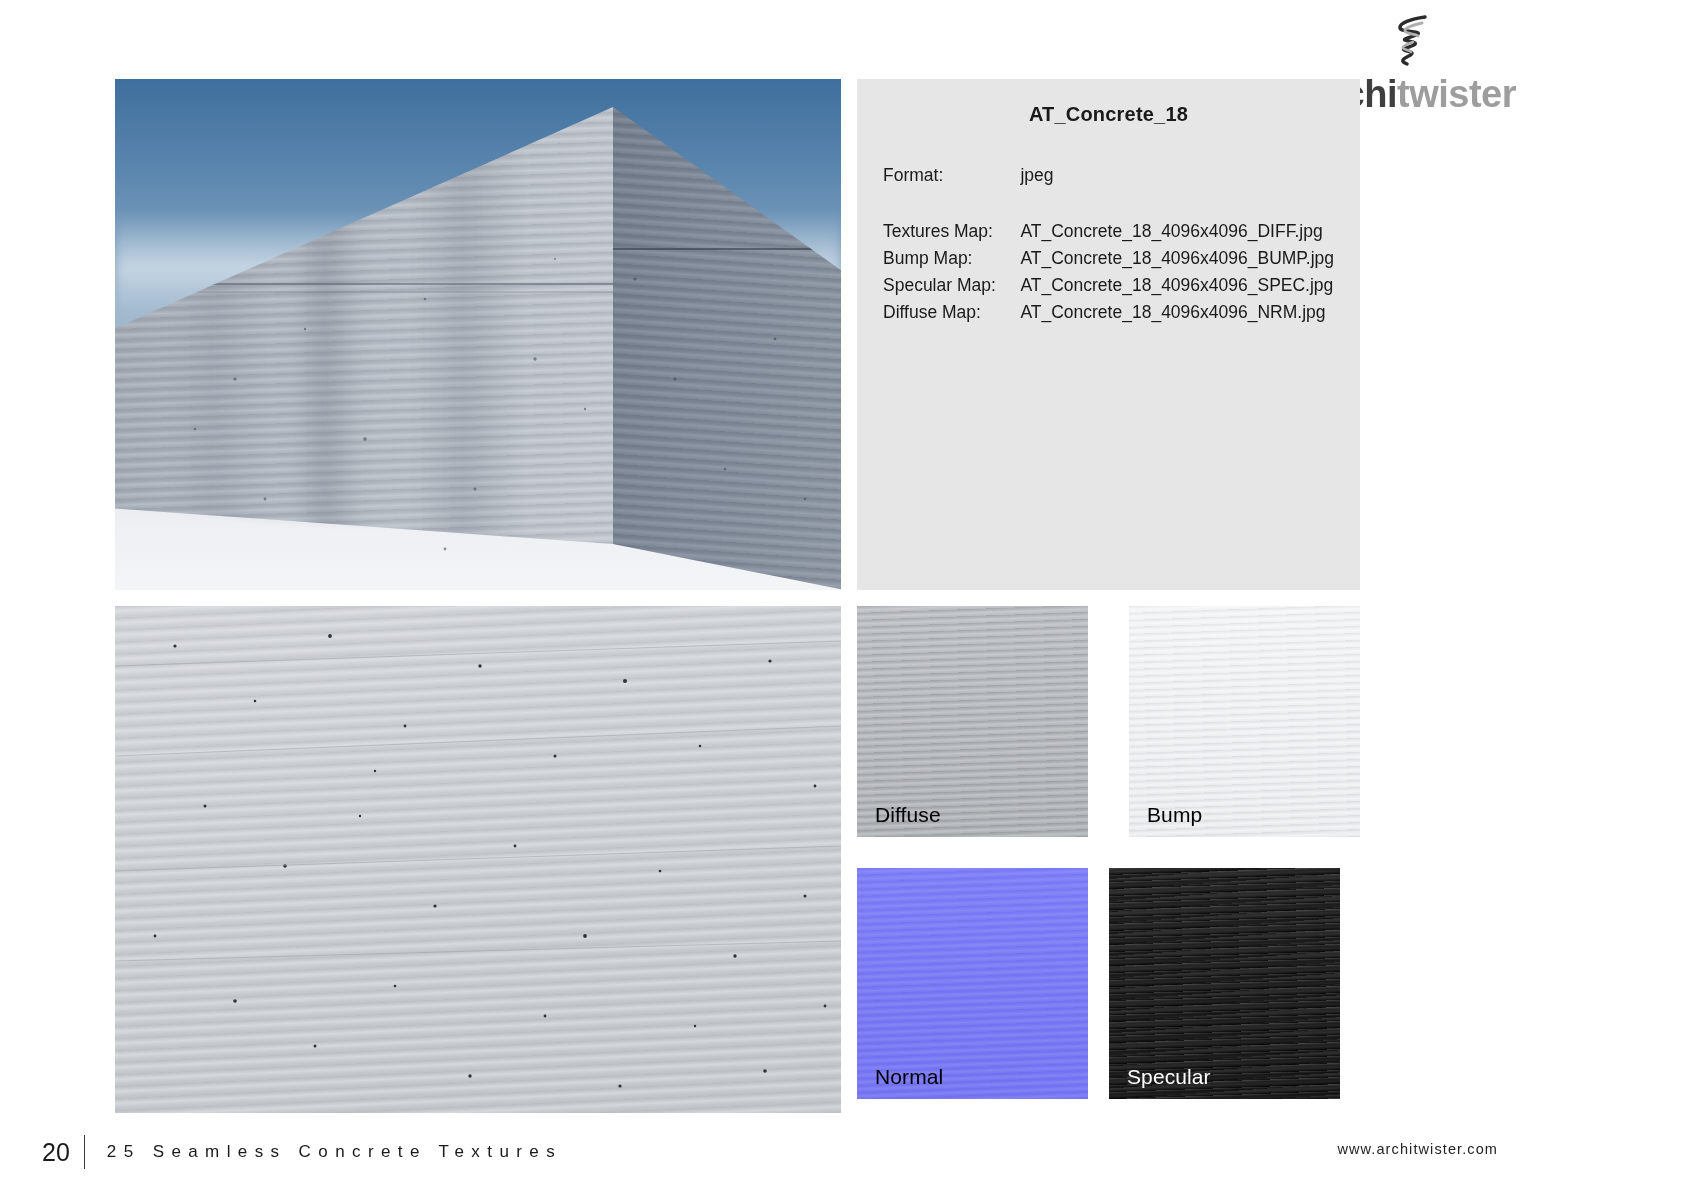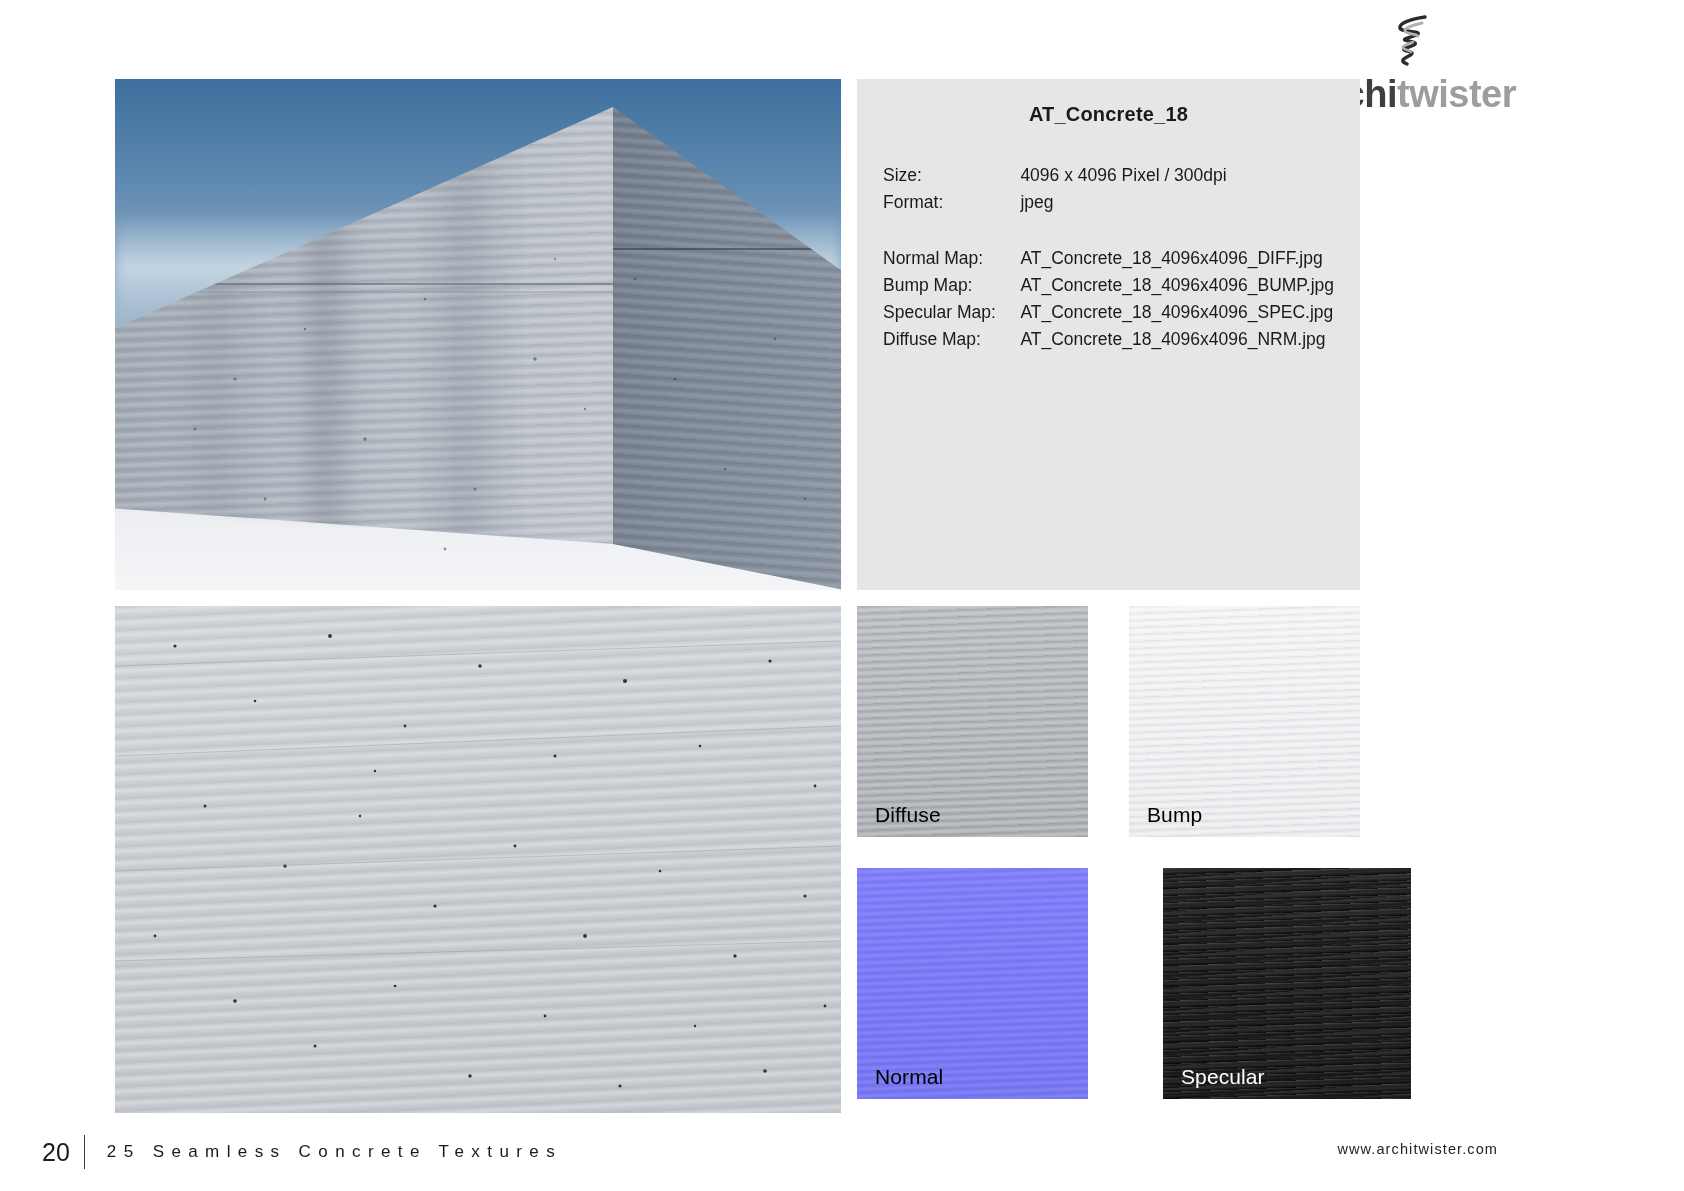--- a/index.html
+++ b/index.html
@@ -234,21 +234,21 @@
     font-size: 21px;
     line-height: 1;
     letter-spacing: .1px;
   }
   .label-dark  { color: #000000; }
   .label-light { color: #ffffff; }
 
   .sw-diffuse { left: 742px; top: 527px; }
   .sw-bump    { left: 1014px; top: 527px; }
   .sw-normal  { left: 742px; top: 789px; }
-  .sw-spec    { left: 1048px; top: 789px; padding-left: 17px; }
+  .sw-spec    { left: 994px; top: 789px; }
 
   .tex-diffuse {
     position: absolute; inset: 0;
     background:
       repeating-linear-gradient(178deg,
         rgba(110,114,120,.26) 0px,
         rgba(150,154,160,.08) 2px,
         rgba(232,234,236,.34) 4px,
         rgba(170,174,180,.12) 7px),
       linear-gradient(180deg, #b9bcc0 0%, #b2b5b9 50%, #abaeb2 100%);
@@ -394,32 +394,28 @@
       </g>
     </svg>
   </div>
 
   <div class="panel infobox">
     <div class="infobox-inner">
       <div class="info-title">AT_Concrete_18</div>
       <table class="info-table">
         <tbody>
           <tr>
-            <td class="k">Size:</td>
-            <td>4096 x 4096 Pixel / 300dpi</td>
-          </tr>
-          <tr>
             <td class="k">Format:</td>
             <td>jpeg</td>
           </tr>
           <tr class="spacer-row">
               <td colspan="2"></td>
             </tr>
           <tr>
-            <td class="k">Normal Map:</td>
+            <td class="k">Textures Map:</td>
             <td>AT_Concrete_18_4096x4096_DIFF.jpg</td>
           </tr>
           <tr>
             <td class="k">Bump Map:</td>
             <td>AT_Concrete_18_4096x4096_BUMP.jpg</td>
           </tr>
           <tr>
             <td class="k">Specular Map:</td>
             <td>AT_Concrete_18_4096x4096_SPEC.jpg</td>
           </tr>

